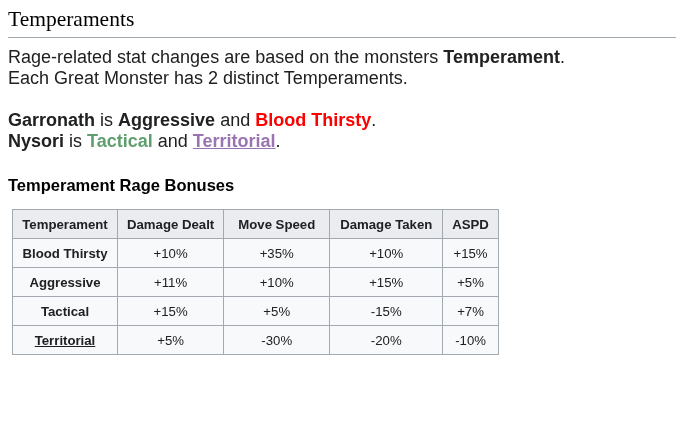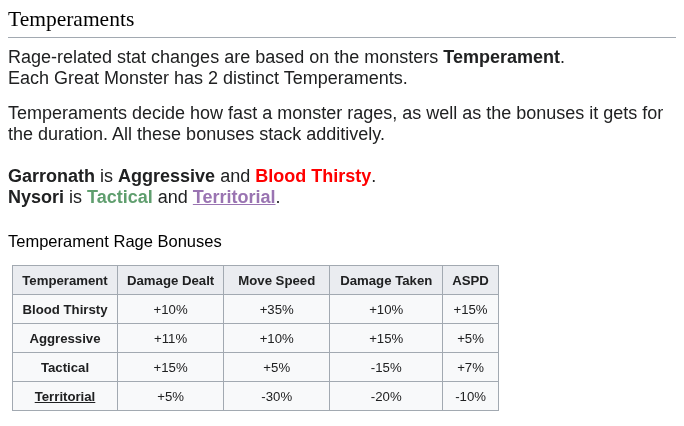--- a/index.html
+++ b/index.html
@@ -50,21 +50,21 @@
 
   b, .b { font-weight: bold; }
 
   .c-blood  { color: #ff0000; font-weight: bold; }
   .c-tact   { color: #5f9e6e; font-weight: bold; }
   .c-terr   { color: #9a74b2; font-weight: bold; text-decoration: underline; }
 
   
   .sub-heading {
     font-size: 16.5px;
-    font-weight: normal;
+    font-weight: bold;
     color: #000000;
     margin: 0;
     padding: 0;
     margin-top: 22px;
     line-height: 1.3;
   }
 
   
   table.bonus-table {
     border-collapse: collapse;
@@ -108,23 +108,20 @@
 
 <div class="page">
 
   <h2 class="section-heading">Temperaments</h2>
 
   <div class="para-block-1">
     <p class="para"><span>Rage-related stat changes are based on the monsters </span><b>Temperament</b><span>.</span></p>
     <p class="para">Each Great Monster has 2 distinct Temperaments.</p>
   </div>
 
-  <div class="para-block-2">
-    <p class="para">Temperaments decide how fast a monster rages, as well as the bonuses it gets for the duration. All these bonuses stack additively.</p>
-  </div>
 
   <div class="para-block-3">
     <p class="para"><b>Garronath</b><span>&nbsp;</span><span>is</span>&nbsp;<b>Aggressive</b>&nbsp;<span>and</span>&nbsp;<span class="c-blood">Blood Thirsty</span><span>.</span></p>
     <p class="para"><b>Nysori</b>&nbsp;<span>is</span>&nbsp;<span class="c-tact">Tactical</span>&nbsp;<span>and</span>&nbsp;<span class="c-terr">Territorial</span><span>.</span></p>
   </div>
 
   <h3 class="sub-heading">Temperament Rage Bonuses</h3>
 
   <table class="bonus-table">
     <colgroup>

